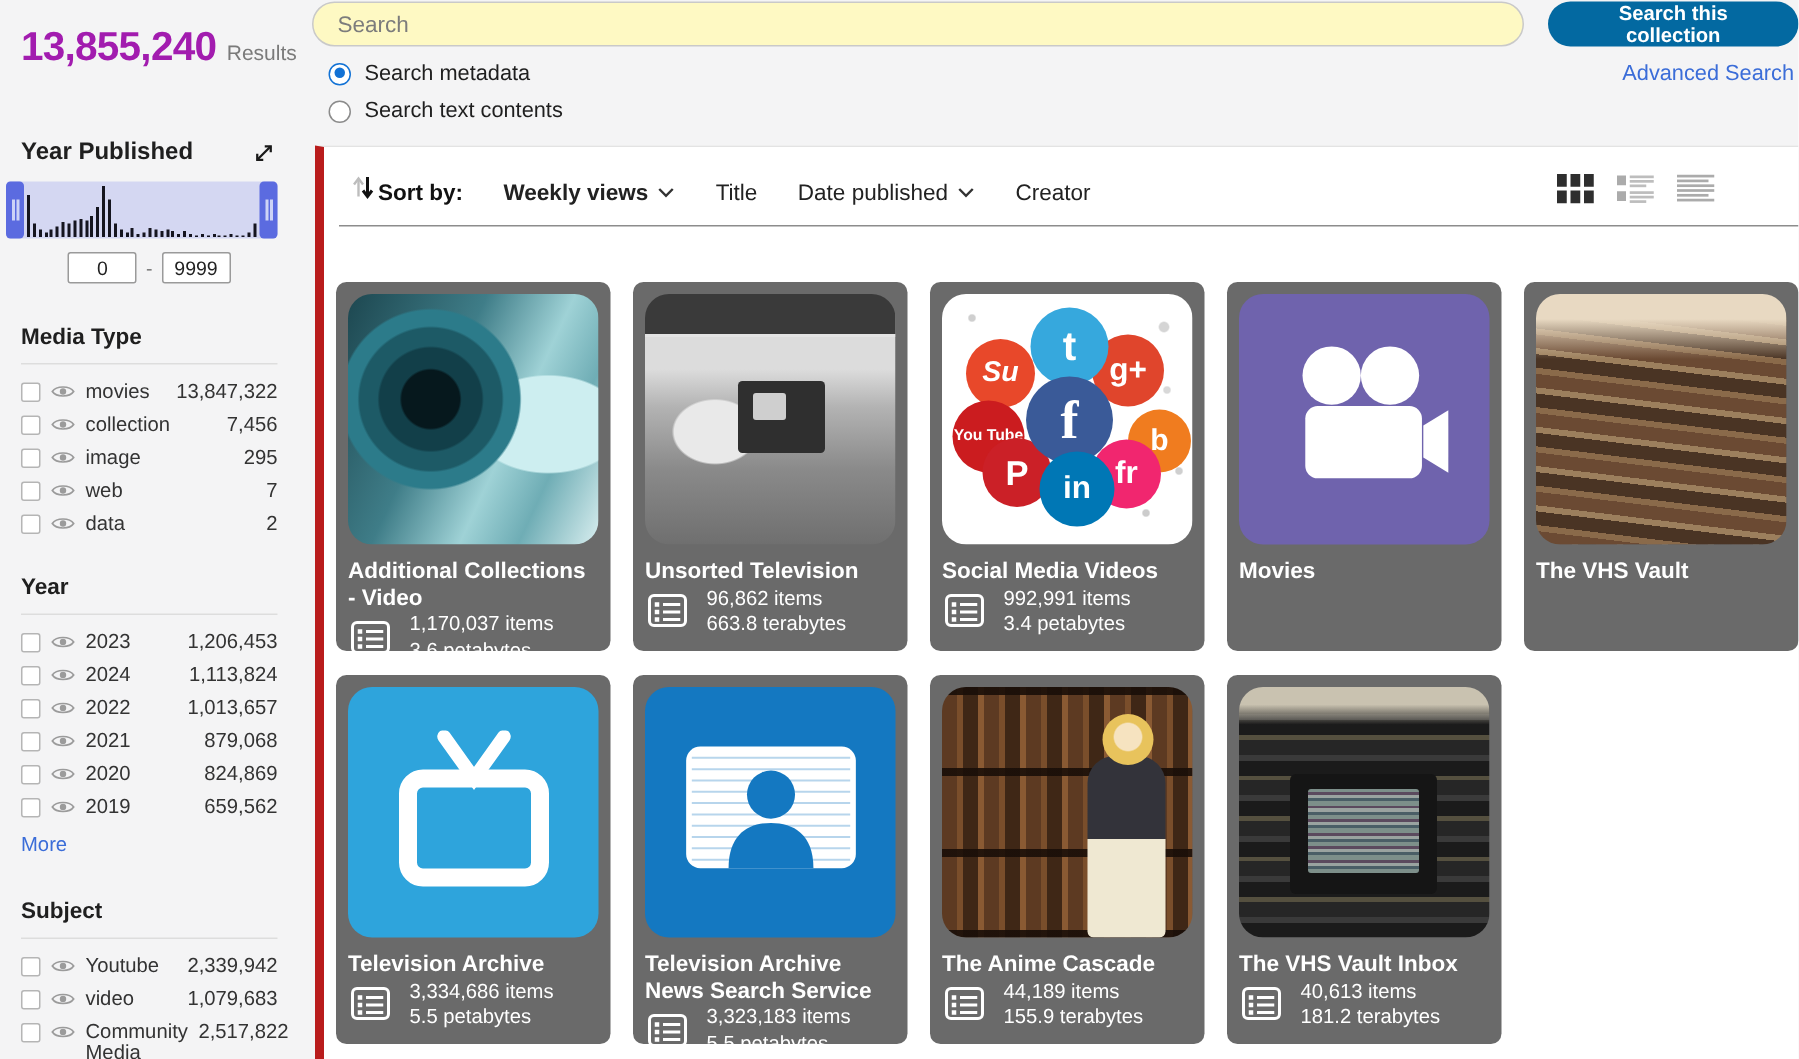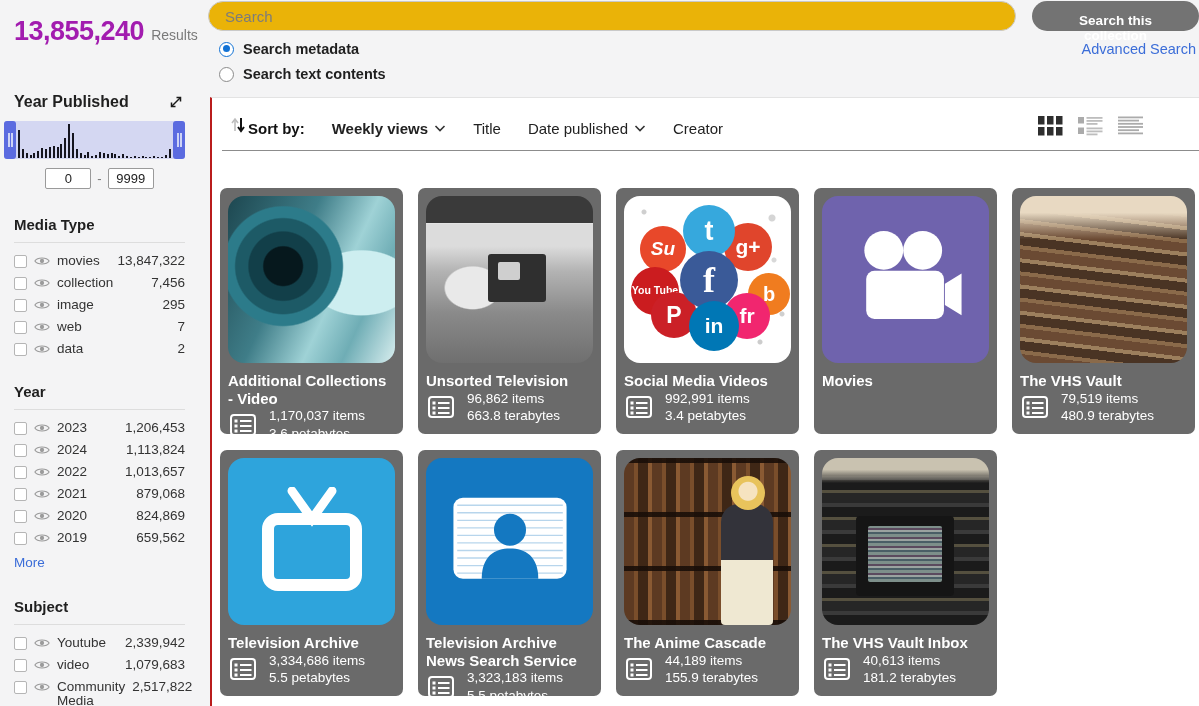--- a/index.html
+++ b/index.html
@@ -36,39 +36,39 @@
   .facet-rule { height:1px; background:#ddd; margin-top:9px; margin-bottom:11px; }
   .frow { display:flex; align-items:flex-start; gap:7px; margin-bottom:8px; line-height:14px; }
   .cb { flex:none; width:13px; height:13px; border:1px solid #b5b5b5; border-radius:2px; background:#fff; cursor:pointer; margin-top:0.5px; }
   .eye { flex:none; width:16px; height:12px; margin-top:1px; cursor:pointer; }
   .flabel { font-size:13.5px; color:#333; cursor:pointer; max-width:84px; }
   .fcount { margin-left:auto; font-size:13.5px; color:#333; white-space:nowrap;text-align:center; }
   .more-link { display:inline-block; font-size:13.5px; color:#3b6dd8; cursor:pointer; margin-top:2px; }
 
   
   .search-input { position:absolute; left:208px; top:1px; width:808px; height:30px; border:1px solid #c9c9c9;
-                  border-radius:16px; background:#eab308; padding:0 16px; font-size:15px; color:#444;
+                  border-radius:16px; background:#fef9c3; padding:0 16px; font-size:15px; color:#444;
                   font-family:"Liberation Sans",sans-serif; }
   .search-input::placeholder { color:#7c7c7c; }
-  .search-btn { position:absolute; left:1032px; top:1px; height:30px; padding:12px 17px; border:none; border-radius:16px;
-                background:#737373; color:#fff; font-size:13.5px; font-weight:bold; cursor:pointer;
+  .search-btn { position:absolute; left:1032px; top:1px; height:30px; padding:0 17px; border:none; border-radius:16px;
+                background:#0369a1; color:#fff; font-size:13.5px; font-weight:bold; cursor:pointer;
                 font-family:"Liberation Sans",sans-serif; }
   .radio-row { position:absolute; left:219px; display:flex; align-items:center; gap:9px; cursor:pointer; }
   .radio-row.r1 { top:41px; }
   .radio-row.r2 { top:66px; }
   .radio { width:15px; height:15px; border-radius:50%; background:#fff; position:relative; }
   .radio.sel { border:1.5px solid #1272d5; }
   .radio.sel::after { content:""; position:absolute; left:2.5px; top:2.5px; width:7px; height:7px; border-radius:50%; background:#1272d5; }
   .radio.unsel { border:1.5px solid #8b8b8b; }
-  .radio-label { font-size:14.5px; color:#1f1f1f;font-weight:bold; }
+  .radio-label { font-size:14.5px; color:#1f1f1f; }
   .adv-link { position:absolute; right:3px; top:41px; font-size:14.5px; color:#3b6dd8; cursor:pointer; }
 
   
   .main { position:absolute; left:210px; top:97px; width:989px; height:609px; background:#fff;
-          border-left:2px solid #b91c1c; border-top:1px solid #e3e3e3; }
+          border-left:6px solid #b91c1c; border-top:1px solid #e3e3e3; }
   .sortbar { position:absolute; left:0; top:0; width:100%; height:53px; }
   .sort-icon { position:absolute; left:18px; top:16px; }
   .sort-items { position:absolute; left:36px; top:22px; display:flex; align-items:center; gap:27px; }
   .sort-label { font-size:15px; font-weight:bold; color:#111; }
   .sort-opt { font-size:15px; color:#222; cursor:pointer; display:flex; align-items:center; gap:6px; }
   .sort-opt.active { font-weight:bold; }
   .sortbar-rule { position:absolute; left:10px; right:0; top:52px; height:1px; background:#8c8c8c; }
   .view-icons { position:absolute; right:56px; top:18px; display:flex; gap:15px; align-items:center; }
   .view-btn { cursor:pointer; display:flex; }
 
@@ -507,35 +507,20 @@
           <rect x="17" y="44" width="84" height="52" rx="9" fill="#fff"></rect>
           <polygon points="102,58 120,47 120,92 102,81" fill="#fff"></polygon>
         </svg>
       </div>
       <div class="card-title">Movies</div>
     </div>
 
     <div class="card">
       <div class="art art-5"></div>
       <div class="card-title">The VHS Vault</div>
-      <div class="card-foot">
-        <svg width="26" height="22" viewBox="0 0 26 22">
-            <rect x="1" y="1" width="24" height="20" rx="3" fill="none" stroke="#fff" stroke-width="2"></rect>
-            <rect x="4.5" y="5.5" width="3" height="3" fill="#fff"></rect>
-            <rect x="10" y="6" width="11.5" height="2" fill="#fff"></rect>
-            <rect x="4.5" y="10.5" width="3" height="3" fill="#fff"></rect>
-            <rect x="10" y="11" width="11.5" height="2" fill="#fff"></rect>
-            <rect x="4.5" y="15.5" width="3" height="3" fill="#fff"></rect>
-            <rect x="10" y="16" width="11.5" height="2" fill="#fff"></rect>
-          </svg>
-        <div class="card-meta">
-          <div>79,519 items</div>
-          <div>480.9 terabytes</div>
-        </div>
-      </div>
     </div>
 
     <div class="card">
       <div class="art art-6">
         <svg width="120" height="110" viewBox="0 0 120 110">
           <polyline points="40,4 60,32 80,4" fill="none" stroke="#fff" stroke-width="9" stroke-linecap="round"></polyline>
           <rect x="16" y="32" width="88" height="66" rx="10" fill="none" stroke="#fff" stroke-width="12"></rect>
         </svg>
       </div>
       <div class="card-title">Television Archive</div>

